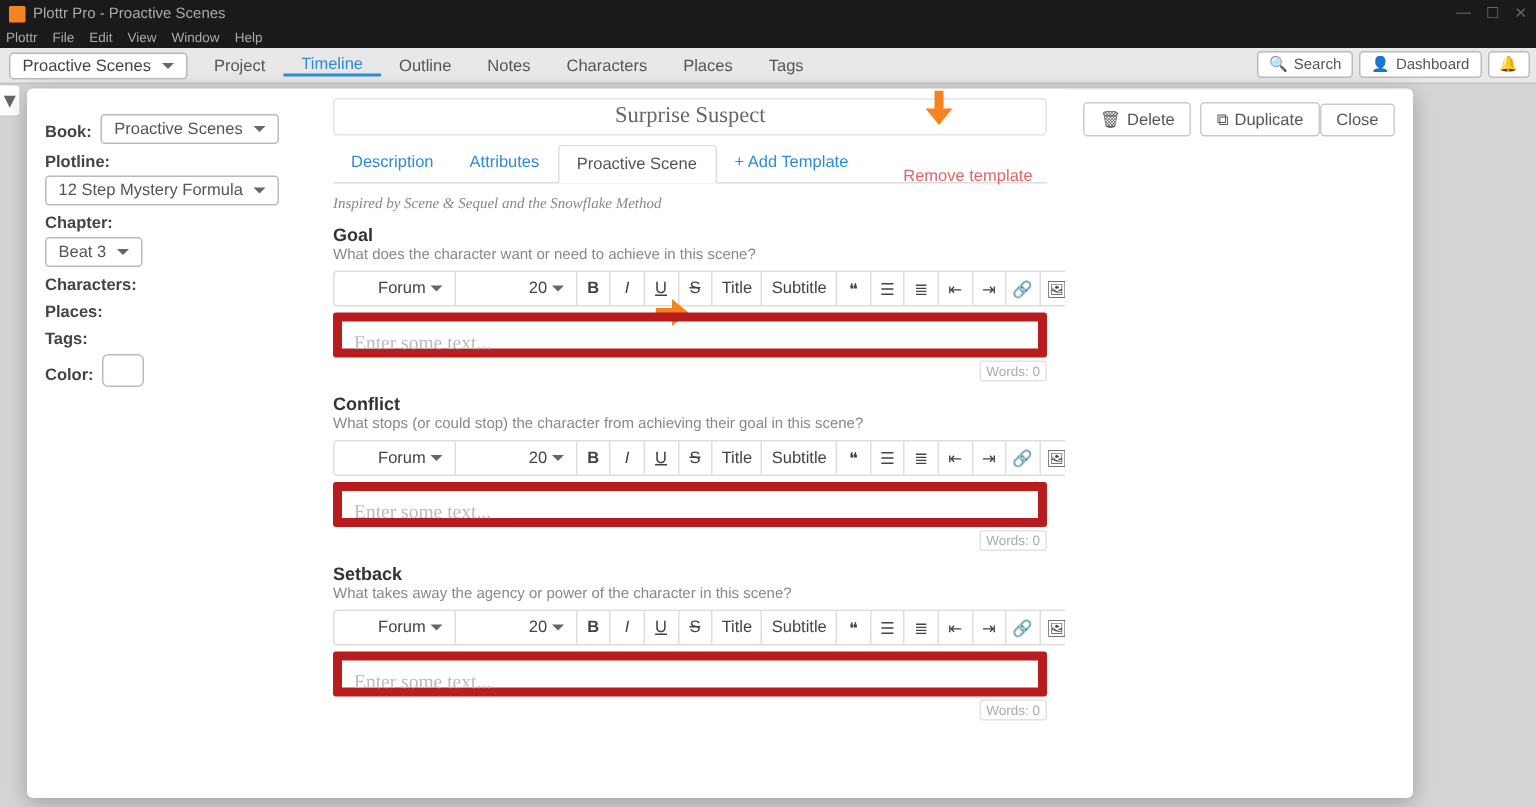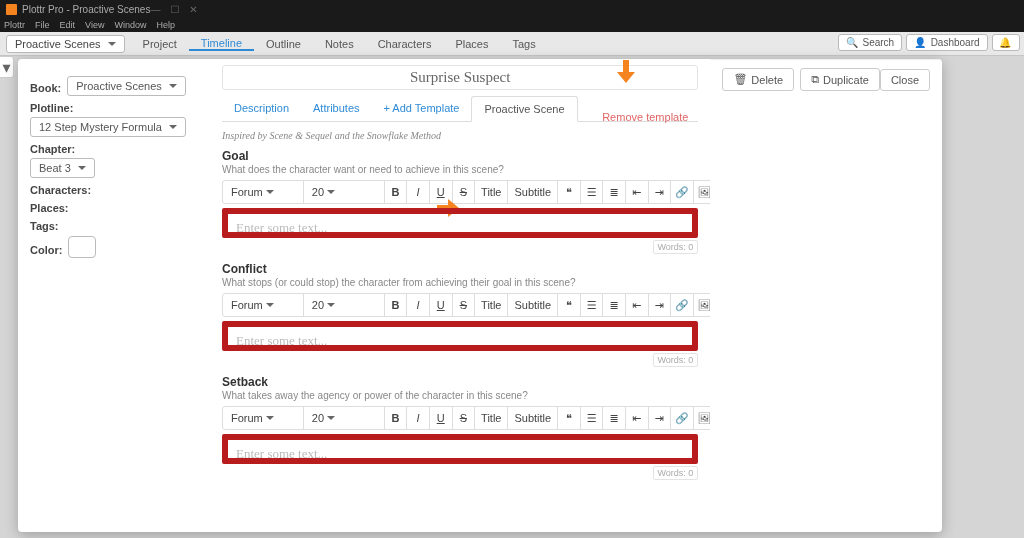--- a/index.html
+++ b/index.html
@@ -12,21 +12,21 @@
     --panelbg:#fff;
     --navbg:#e8e8e8;
     --link:#2f8bd6;
     --orange:#f58320;
     --heading:#4a4a4a;
     --red:#e06666;
   }
   *{box-sizing:border-box;font-family:"Helvetica Neue",Arial,sans-serif;}
   html,body{margin:0;padding:0;height:538px;width:1024px;overflow:hidden;background:var(--bg);}
   
-  .titlebar{height:18px;background:var(--titlebar);color:#aaa;font-size:10px;display:flex;align-items:center;padding:0 6px;justify-content:flex-start;}
+  .titlebar{height:18px;background:var(--titlebar);color:#aaa;font-size:10px;display:flex;align-items:center;padding:0 6px;justify-content:space-between;}
   .titlebar .left{display:flex;align-items:center;gap:5px;}
   .titlebar .right{display:flex;gap:10px;color:#666;}
   .app-icon{width:11px;height:11px;background:var(--orange);border-radius:1px;}
   
   .menubar{height:14px;background:var(--titlebar);display:flex;align-items:center;padding:0 4px;gap:10px;color:#aaa;font-size:9px;}
   .menubar span{cursor:default;}
   
   .navbar{height:24px;background:var(--navbg);border-bottom:1px solid #c5c5c5;display:flex;align-items:stretch;position:relative;}
   .navbar-left{display:flex;align-items:center;}
   .book-dd{margin:2px 6px;padding:2px 8px;background:#fff;border:1px solid #bbb;border-radius:3px;font-size:11px;color:#444;display:flex;align-items:center;gap:4px;}
@@ -56,21 +56,21 @@
   .subtab{padding:6px 12px;font-size:11px;color:var(--link);cursor:pointer;}
   .subtab.active{color:#555;border:1px solid #ddd;border-bottom:1px solid #fff;border-radius:3px 3px 0 0;margin-bottom:-1px;background:#fff;}
   .inspired{font-size:10px;color:#888;font-style:italic;margin:8px 0 4px;font-family:"Times New Roman",serif;}
   .remove{position:absolute;right:22px;top:52px;color:var(--red);font-size:11px;}
   .section{margin-top:8px;}
   .sec-title{font-size:12px;font-weight:700;color:#333;}
   .sec-hint{font-size:10px;color:#888;margin-top:1px;}
   
   .rtb{display:flex;margin-top:5px;border:1px solid #ddd;border-radius:3px;overflow:hidden;background:#fff;width:518px;}
   .rtb .cell{border-right:1px solid #ddd;display:flex;align-items:center;justify-content:center;font-size:11px;color:#444;height:22px;}
-  .rtb .dd{width:85px;justify-content:flex-start;padding:0 8px;}
+  .rtb .dd{width:85px;justify-content:flex-end;padding:0 8px;}
   .rtb .ic{width:24px;}
   .rtb .txt{padding:0 6px;}
   .editor{margin-top:4px;border:6px solid #b91c1c;border-radius:2px;height:30px;padding:6px 8px;font-family:"Times New Roman",serif;font-size:13px;color:#bbb;position:relative;}
   .wc{text-align:left;font-size:9px;color:#aaa;border:1px solid #e3e3e3;border-radius:2px;display:inline-block;float:right;padding:1px 4px;margin-top:2px;}
   .clear{clear:both;}
   
   .modal-footer{height:40px;border-top:1px solid #eee;display:flex;align-items:center;justify-content:space-between;padding:0 12px;}
   .btn{border:1px solid #ccc;border-radius:3px;background:#fff;padding:4px 10px;font-size:11px;color:#555;display:inline-flex;align-items:center;gap:4px;}
   
   .arrow-down{position:absolute;left:397px;top:1px;color:var(--orange);}
@@ -174,22 +174,22 @@
           <svg width="22" height="18">
               <path d="M0 6 h11 v-6 l11 9 -11 9 v-6 h-11 z" fill="currentColor"></path>
             </svg>
         </div>
 
         <div class="scene-title">Surprise Suspect</div>
 
         <div class="subtabs">
           <div class="subtab">Description</div>
           <div class="subtab">Attributes</div>
+          <div class="subtab active">Proactive Scene</div>
           <div class="subtab">+ Add Template</div>
-          <div class="subtab active">Proactive Scene</div>
         </div>
 
         <div class="inspired">Inspired by Scene &amp; Sequel and the Snowflake Method</div>
         <div class="remove">Remove template</div>
 
         <div class="section">
           <div class="sec-title">Goal</div>
           <div class="sec-hint">What does the character want or need to achieve in this scene?</div>
           <div class="rtb">
             <div class="cell dd caret">

